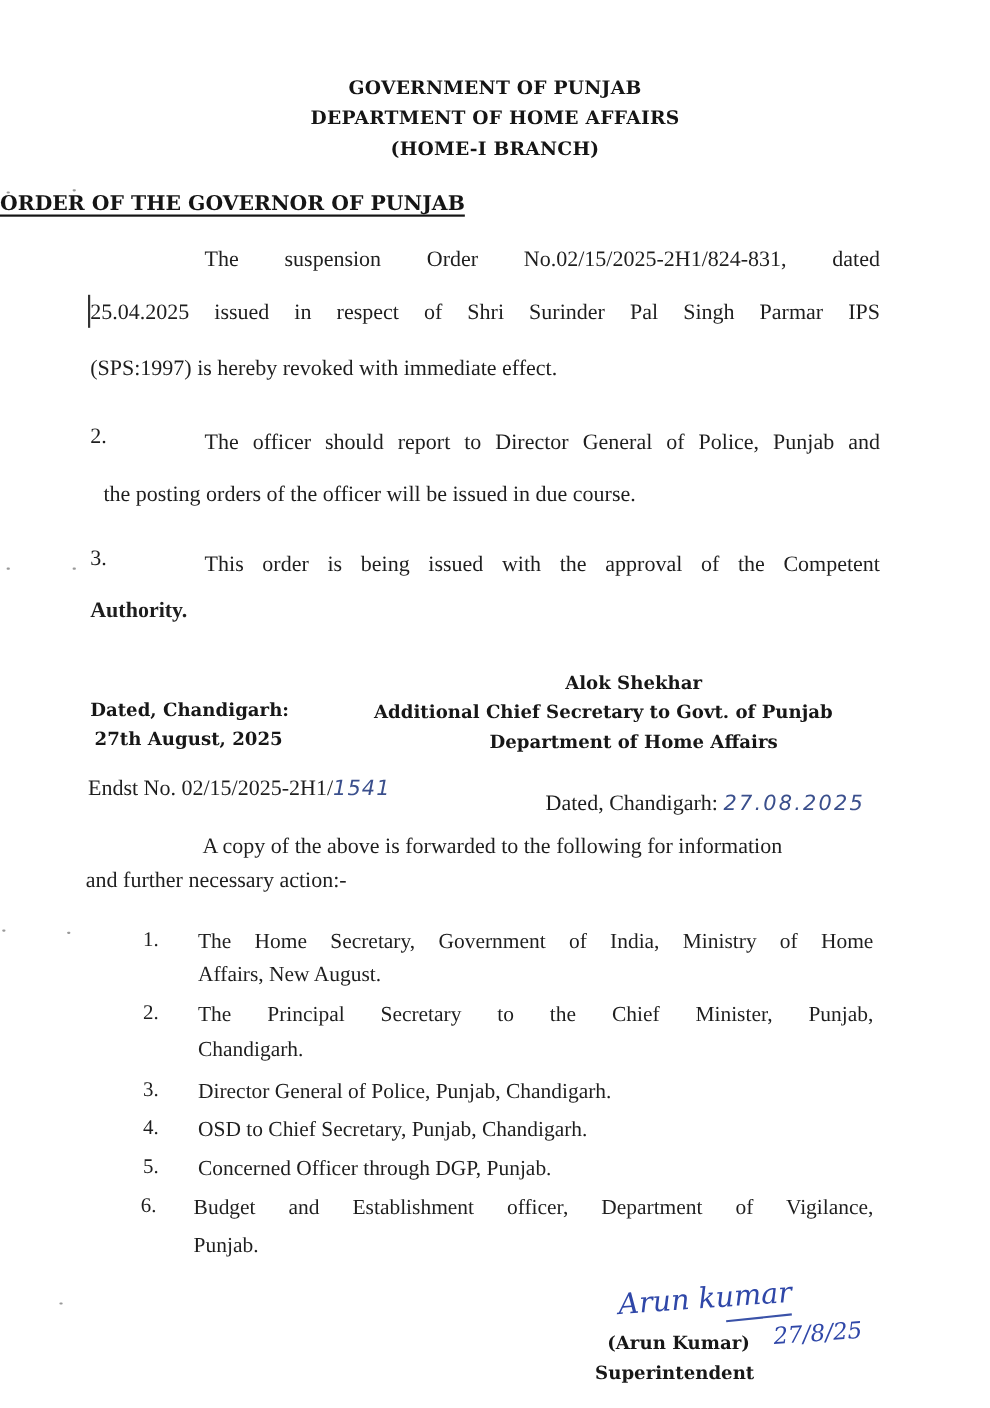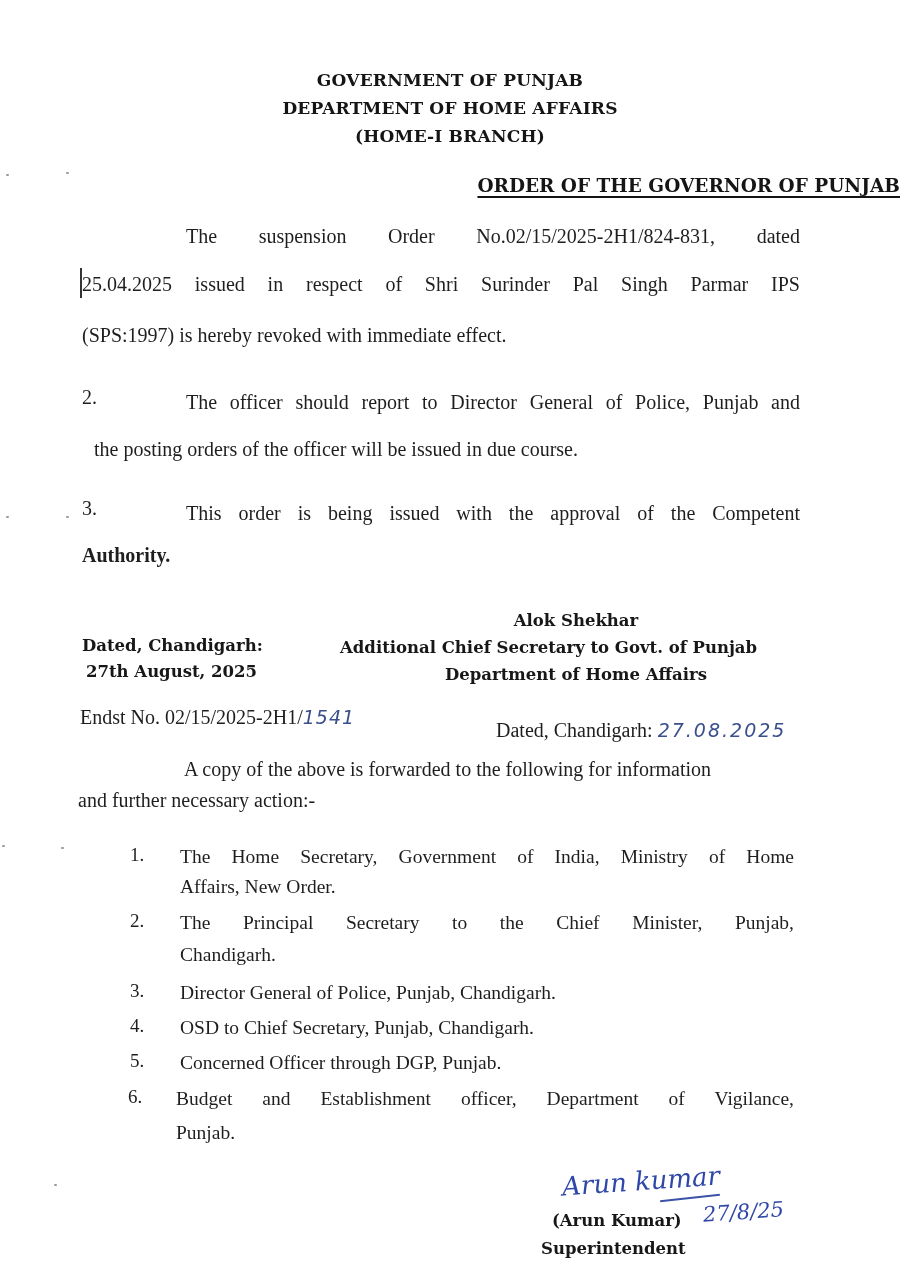--- a/index.html
+++ b/index.html
@@ -18,21 +18,21 @@
     .abs { position: absolute; }
     .head {
       left: 0; width: 900px; text-align: center;
       font-family: "DejaVu Serif", serif;
       font-weight: bold;
       font-size: 17px;
       letter-spacing: 0.2px;
       color: #151515;
     }
     .order-title {
-      left: 0; width: 900px; text-align: right;
+      left: 0; width: 900px; text-align: left;
       font-family: "DejaVu Serif", serif;
       font-weight: bold;
       font-size: 18.5px;
       color: #151515;
     }
     .order-title span {
       text-decoration: underline;
       text-underline-offset: 4px;
       text-decoration-thickness: 2px;
     }
@@ -124,21 +124,21 @@
   <span class="handwriting" style="font-size:19px; letter-spacing:2px;">27.08.2025</span>
 </div>
 
 <div class="abs body-text" style="left:184px; top:757px; width:620px;">A copy of the above is forwarded to the following for information</div>
 <div class="abs body-text" style="left:78px; top:788px; width:720px;">and further necessary action:-</div>
 
 <div class="abs" style="left:128px; top:840px; width:670px;">
   <div style="position:relative; height:66px;">
     <span class="dist-num abs" style="left:2px; top:4px;">1.</span>
     <div class="dist-text justify abs" style="left:52px; top:0; width:614px;">The Home Secretary, Government of India, Ministry of Home</div>
-    <div class="dist-text abs" style="left:52px; top:30px;">Affairs, New Order.</div>
+    <div class="dist-text abs" style="left:52px; top:30px;">Affairs, New August.</div>
   </div>
   <div style="position:relative; height:70px;">
     <span class="dist-num abs" style="left:2px; top:4px;">2.</span>
     <div class="dist-text justify abs" style="left:52px; top:0; width:614px;">The Principal Secretary to the Chief Minister, Punjab,</div>
     <div class="dist-text abs" style="left:52px; top:32px;">Chandigarh.</div>
   </div>
   <div style="position:relative; height:35px;">
     <span class="dist-num abs" style="left:2px; top:4px;">3.</span>
     <div class="dist-text abs" style="left:52px; top:0;">Director General of Police, Punjab, Chandigarh.</div>
   </div>

